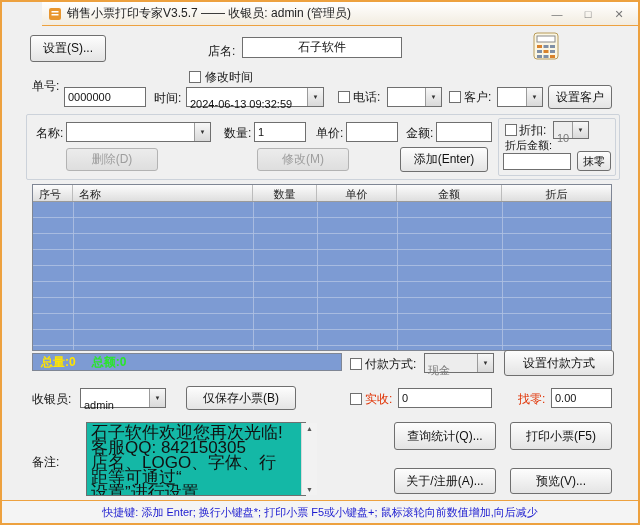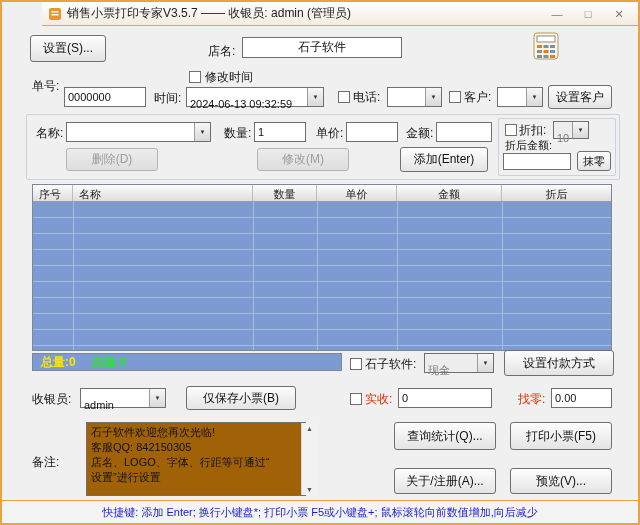--- a/index.html
+++ b/index.html
@@ -25,21 +25,21 @@
   .ghead{display:flex;height:17px;background:linear-gradient(#fcfcfc,#dedede);border-bottom:1px solid #9a9a9a;box-sizing:border-box;}
   .hc{font-size:11px;color:#222;padding-top:2px;box-sizing:border-box;border-right:1px solid #bcbcbc;}
   .hc.left{padding-left:6px;}
   .hc.ctr{text-align:center;}
   .w0{width:40px}.w1{width:180px}.w2{width:64px}.w3{width:80px}.w4{width:105px}.w5{width:109px;border-right:none}
   .gbody{position:relative;height:148px;background-color:#7d9bd3;background-image:repeating-linear-gradient(to bottom,rgba(255,255,255,0) 0,rgba(255,255,255,0) 15px,rgba(175,193,226,0.85) 15px,rgba(175,193,226,0.85) 16px);}
   .gv{position:absolute;top:0;bottom:0;width:1px;background:rgba(175,193,226,0.85);}
   .totals{position:absolute;left:30px;top:351px;width:310px;height:18px;background:#7d9bd3;border:1px solid #7f8694;box-sizing:border-box;display:flex;align-items:center;gap:16px;padding:0 8px;font-size:12px;font-weight:bold;}
   .tq{color:#ffe400;}
   .ta{color:#2ae62a;}
-  .memo{position:absolute;left:84px;top:420px;width:220px;height:74px;background:#a16207;border:1px solid #6f6f6f;box-sizing:border-box;font-size:11px;line-height:15px;padding:2px 19px 2px 4px;white-space:pre-wrap;color:#111;overflow:hidden;}
+  .memo{position:absolute;left:84px;top:420px;width:220px;height:74px;background:#14b8a6;border:1px solid #6f6f6f;box-sizing:border-box;font-size:17px;line-height:15px;padding:2px 19px 2px 4px;white-space:pre-wrap;color:#111;overflow:hidden;}
   .memosb{position:absolute;left:299px;top:421px;width:16px;height:72px;background:#f2f2f2;border-left:1px solid #d8d8d8;box-sizing:border-box;display:flex;flex-direction:column;justify-content:space-between;align-items:center;font-size:7px;color:#555;padding:2px 0;}
   .statusbar{position:absolute;left:0;right:0;bottom:0;height:22px;background:#f4f4f4;border-top:1px solid #eda13f;display:flex;align-items:center;justify-content:center;font-size:11px;color:#1b1bd0;white-space:nowrap;}
   .ticon{width:14px;height:14px;display:inline-block;flex:0 0 auto;}
   .calcicon{position:absolute;left:531px;top:30px;width:26px;height:28px;}
 </style>
 </head>
 <body>
 
 <div class="win">
 
@@ -145,21 +145,21 @@
       <span class="gv" style="left:469px;"></span>
     </div>
   </div>
 
   <div class="totals">
     <span class="tq">总量:0</span>
     <span class="ta">总额:0</span>
   </div>
 
   <span class="cb" style="left:348px;top:356px;"></span>
-  <span class="lbl" style="left:363px;top:354px;">石子软件:</span>
+  <span class="lbl" style="left:363px;top:354px;">付款方式:</span>
   <div class="combo disabled" style="left:422px;top:351px;width:70px;height:20px;">
     <span class="txt">现金</span>
     <span class="arrow">▼</span>
   </div>
   <div class="btn" style="left:502px;top:348px;width:110px;height:26px;">设置付款方式</div>
 
   <span class="lbl" style="left:30px;top:389px;">收银员:</span>
   <div class="combo" style="left:78px;top:386px;width:86px;height:20px;">
     <span class="txt">admin</span>
     <span class="arrow">▼</span>

